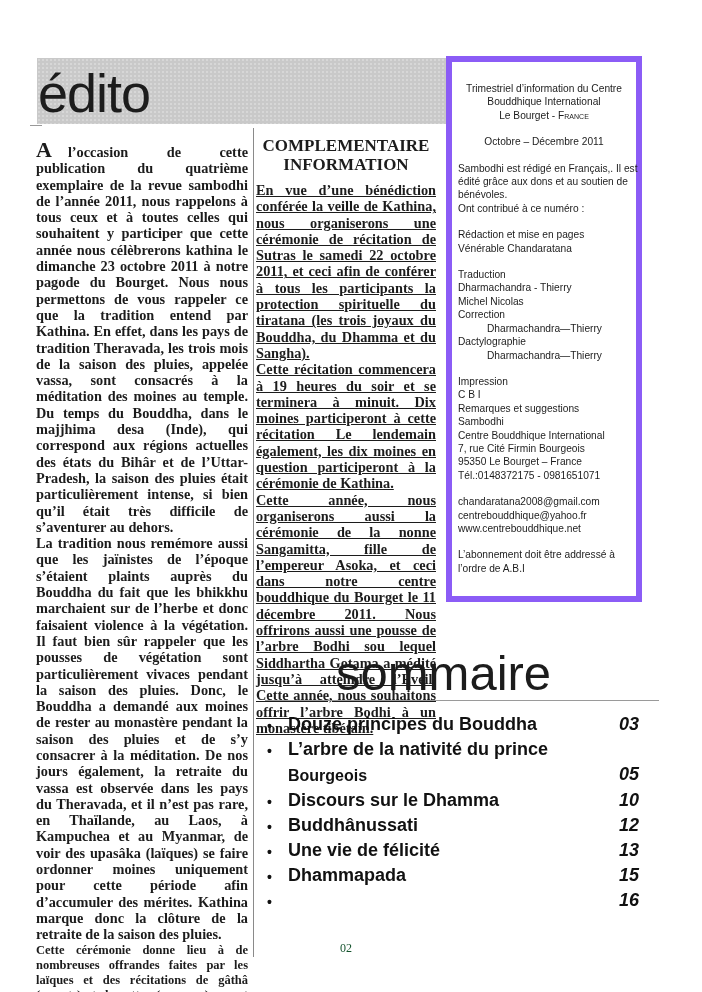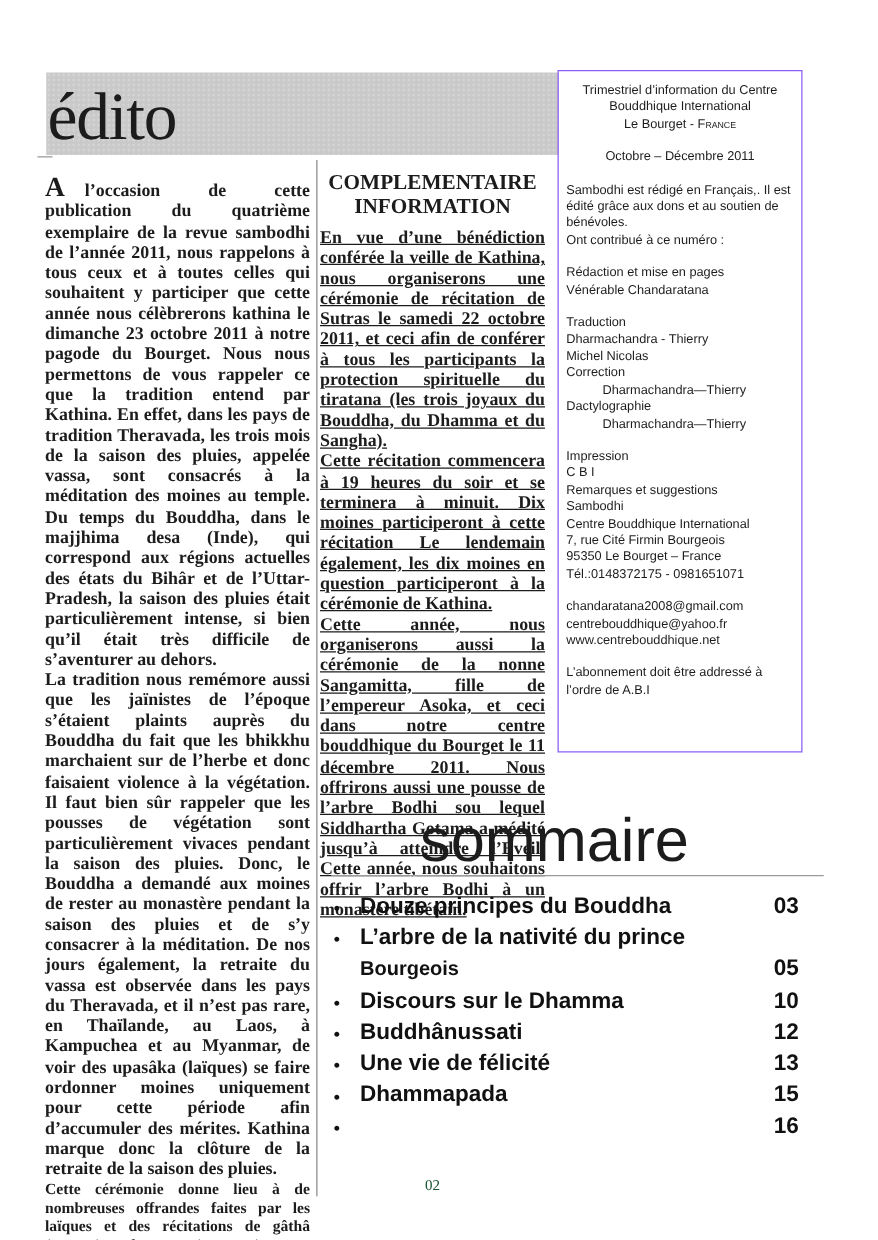--- a/index.html
+++ b/index.html
@@ -8,21 +8,21 @@
 
   
   .edito-band {
     left: 37px; top: 58px; width: 410px; height: 66px;
     background: #c9c9c9;
     background-image: radial-gradient(rgba(255,255,255,0.25) 1px, transparent 1px);
     background-size: 4px 4px;
   }
   .edito-title {
     left: 38px; top: 64px;
-    font-family: Liberation Serif, serif; font-size: 54px; line-height: 58px;
+    font-family: Liberation Sans, sans-serif; font-size: 54px; line-height: 58px;
     color: #1c1c1c; letter-spacing: -1px;
   }
   .edito-underline { left: 30px; top: 125px; width: 12px; height: 1px; background:#999; }
 
   
   .col {
     font-family: "Liberation Serif", serif; font-weight: bold;
     font-size: 14.3px; line-height: 16.3px; text-align: justify; color: #1c1c1c;
   }
   .col p { margin: 0; }
@@ -35,41 +35,41 @@
 
   .info-heading {
     left: 256px; top: 136px; width: 180px; text-align: center;
     font-family: "Liberation Serif", serif; font-weight: bold; font-size: 17px; line-height: 19px;
     color: #1c1c1c;
   }
 
   
   .info-box {
     left: 446px; top: 56px; width: 196px; height: 546px;
-    border: 1px solid #8b5cf6; box-sizing: border-box;
+    border: 6px solid #8b5cf6; box-sizing: border-box;
     font-family: "Liberation Sans", sans-serif; font-size: 10.2px; line-height: 13.4px; color:#1c1c1c;
-    padding: 9px 6px;
+    padding: 20px 6px;
   }
   .info-box .center { text-align: center; }
   .info-box .line { white-space: nowrap; }
   .info-box .gap { height: 13px; }
   .info-box .indent { padding-left: 3px; margin-left: 26px; }
   .smallcaps { font-variant: small-caps; }
 
   
   .sommaire-title {
     left: 336px; top: 646px;
     font-family: "Liberation Sans", sans-serif; font-size: 49px; line-height: 54px; color: #1c1c1c;
   }
   .sommaire-rule { left: 265px; top: 700px; width: 394px; height: 1px; background: #9a9a9a; }
   .toc { left: 260px; top: 712px; width: 440px; font-family: "Liberation Sans", sans-serif; font-weight: bold; color:#111; }
   .toc-row { position: relative; height: 25px; }
   .toc-bullet { position: absolute; left: 7px; top: 6px; font-size: 14px; }
   .toc-text { position: absolute; left: 28px; top: 0; font-size: 18px; line-height: 24px; white-space: nowrap; }
-  .toc-page { position: absolute; left: 359px; top: 0; font-size: 18px; line-height: 24px; }
+  .toc-page { position: absolute; left: 359px; top: 0; font-size: 18px; line-height: 24px; font-style: italic; }
   .toc-row.cont { height: 26px; }
   .toc-row.cont .toc-text { font-size: 16px; top: 2px; }
 
   .page-number {
     left: 340px; top: 941px; font-family: "Liberation Serif", serif; font-size: 12px; color: #14532d;
   }
 </style>
 </head>
 <body>
 

